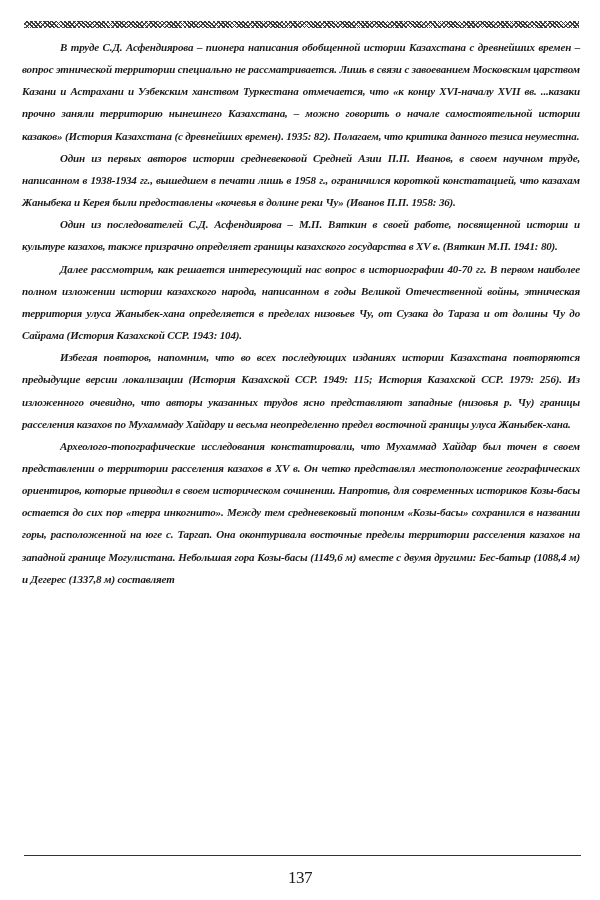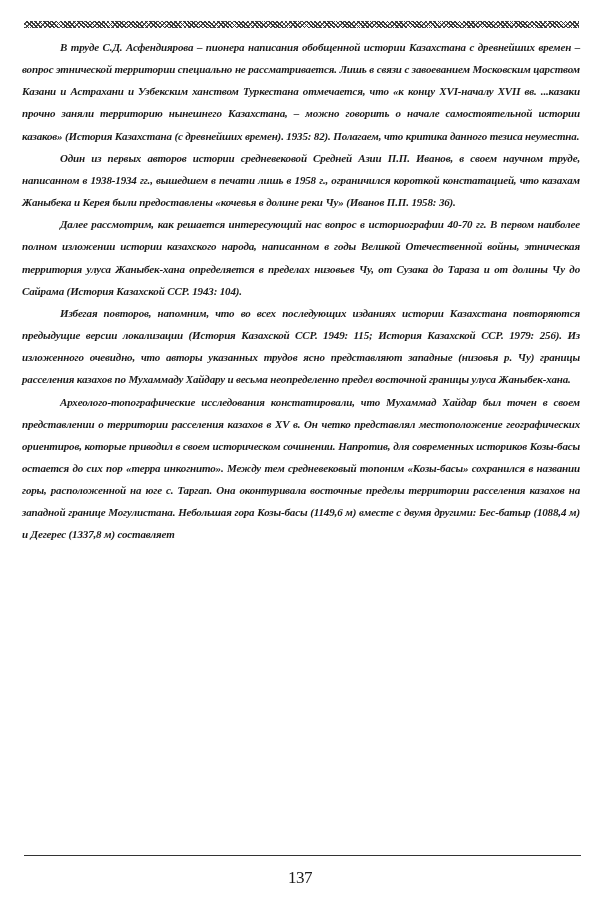--- a/index.html
+++ b/index.html
@@ -28,19 +28,20 @@
   }
 </style>
 </head>
 <body>
 
 <div class="ornament"></div>
 
 <div class="text-block">
   <p>В труде С.Д. Асфендиярова – пионера написания обобщенной исто­рии Казахстана с древнейших времен – вопрос этнической территории специально не рассматривается. Лишь в связи с завоеванием Московским царством Казани и Астрахани и Узбекским ханством Туркестана отмеча­ется, что «к концу XVI-началу XVII вв. ...казаки прочно заняли территорию нынешнего Казахстана, – можно говорить о начале самостоятельной истории казаков» (История Казахстана (с древнейших времен). 1935: 82). Полагаем, что критика данного тезиса неуместна.</p>
   <p>Один из первых авторов истории средневековой Средней Азии П.П. Иванов, в своем научном труде, написанном в 1938-1934 гг., вышед­шем в печати лишь в 1958 г., ограничился короткой констатацией, что казахам Жаныбека и Керея были предоставлены «кочевья в долине реки Чу» (Иванов П.П. 1958: 36).</p>
+  <p>Один из последователей С.Д. Асфендиярова – М.П. Вяткин в своей ра­боте, посвященной истории и культуре казахов, также призрачно опреде­ляет границы казахского государства в XV в. (Вяткин М.П. 1941: 80).</p>
   <p>Далее рассмотрим, как решается интересующий нас вопрос в исто­риографии 40-70 гг. В первом наиболее полном изложении истории ка­захского народа, написанном в годы Великой Отечественной войны, этническая территория улуса Жаныбек-хана определяется в пределах низовьев Чу, от Сузака до Тараза и от долины Чу до Сайрама (История Казахской ССР. 1943: 104).</p>
   <p>Избегая повторов, напомним, что во всех последующих издани­ях истории Казахстана повторяются предыдущие версии локализации (История Казахской ССР. 1949: 115; История Казахской ССР. 1979: 256). Из изложенного очевидно, что авторы указанных трудов ясно представля­ют западные (низовья р. Чу) границы расселения казахов по Мухаммаду Хайдару и весьма неопределенно предел восточной границы улуса Жаныбек-хана.</p>
   <p>Археолого-топографические исследования констатировали, что Мухаммад Хайдар был точен в своем представлении о территории рассе­ления казахов в XV в. Он четко представлял местоположение географи­ческих ориентиров, которые приводил в своем историческом сочинении. Напротив, для современных историков Козы-басы остается до сих пор «терра инкогнито». Между тем средневековый топоним «Козы-басы» сохранился в названии горы, расположенной на юге с. Таргап. Она окон­туривала восточные пределы территории расселения казахов на запад­ной границе Могулистана. Небольшая гора Козы-басы (1149,6 м) вместе с двумя другими: Бес-батыр (1088,4 м) и Дегерес (1337,8 м) составляет</p>
 </div>
 
 <div class="footer-rule"></div>
 <div class="page-number">137</div>
 
 </body></html>

